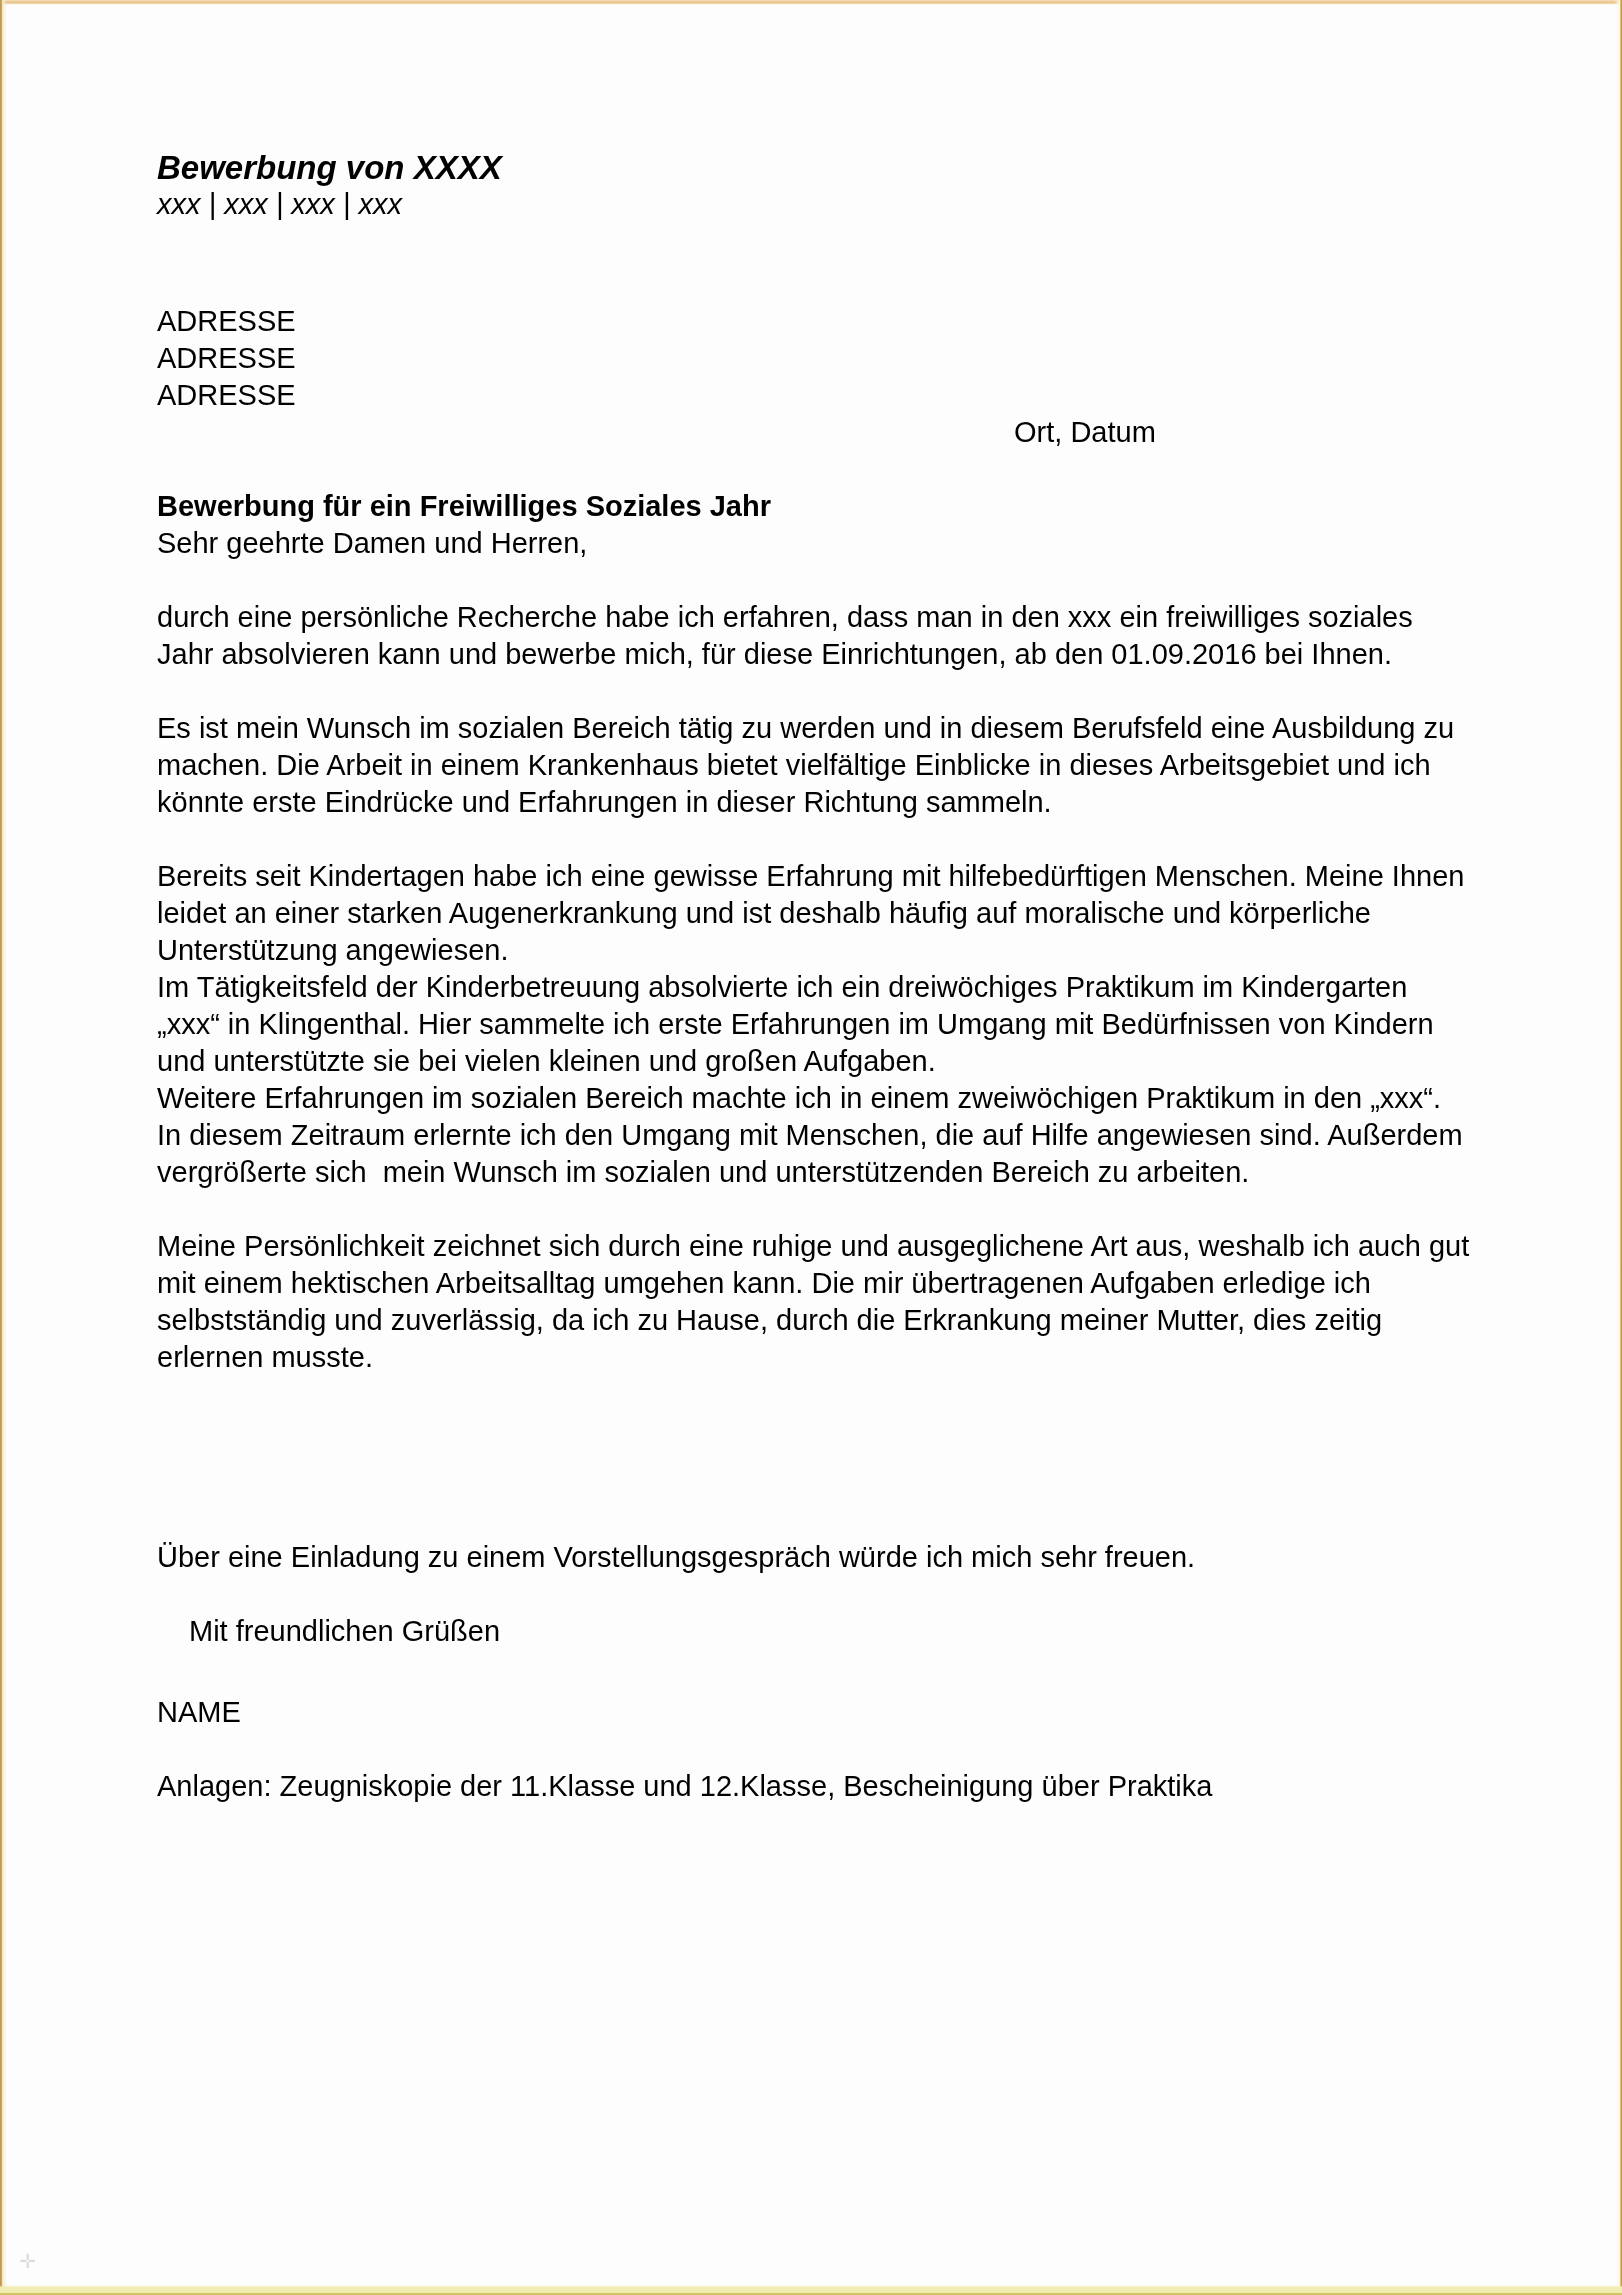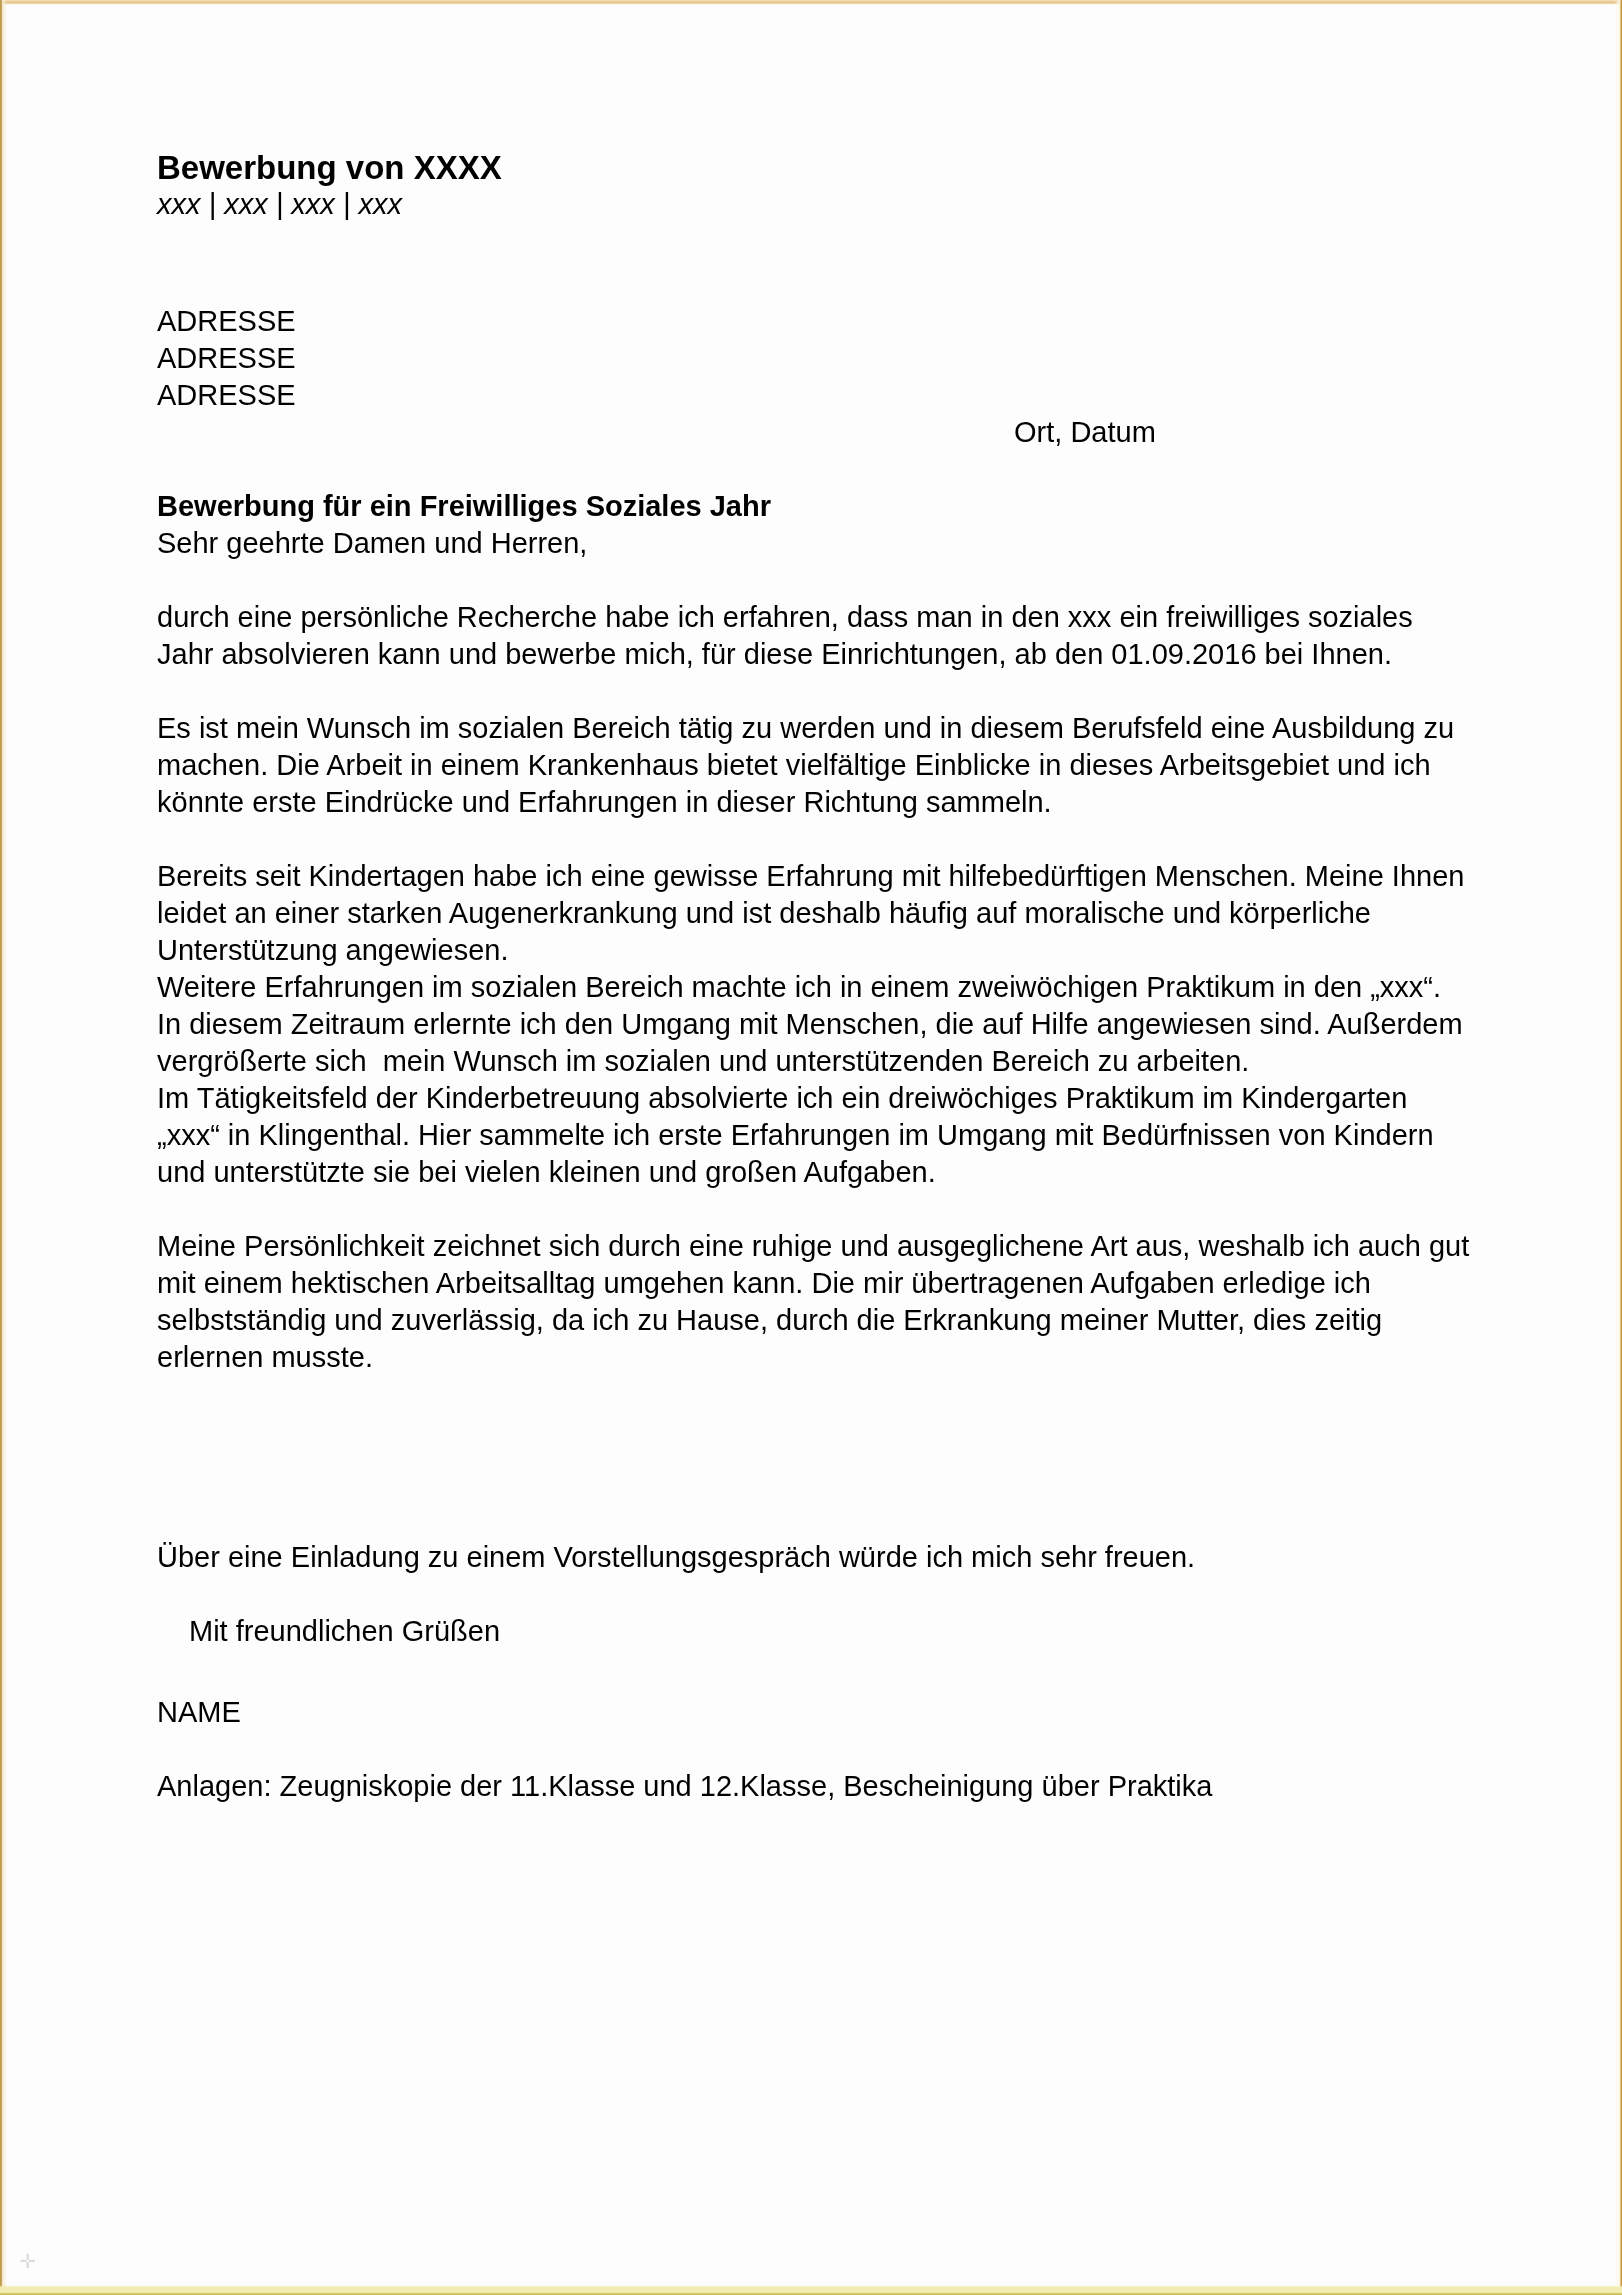--- a/index.html
+++ b/index.html
@@ -45,20 +45,21 @@
     width:1313px;
     font-size:29px;
     line-height:37px;
   }
   .title{
     margin-top:149px;
     font-size:33px;
     line-height:37px;
     font-weight:bold;
     white-space:pre-wrap;
+    font-style:italic;
   }
   .contact{white-space:pre-wrap;font-style:italic;}
   .address{margin-top:80px;}
   .date-line{padding-left:857px;}
   .subject{margin-top:37px;font-weight:bold;white-space:pre-wrap;}
   .salutation{white-space:pre-wrap;}
   .para{margin-top:37px;}
   .seg{white-space:pre-wrap;}
   .closing{margin-top:163px;white-space:pre-wrap;}
   .signoff{margin-top:37px;white-space:pre-wrap;margin-left:32px;}
@@ -98,22 +99,22 @@
     <div class="para">
       <div class="seg">durch eine persönliche Recherche habe ich erfahren, dass man in den xxx ein freiwilliges soziales Jahr absolvieren kann und bewerbe mich, für diese Einrichtungen, ab den 01.09.2016 bei Ihnen.</div>
     </div>
 
     <div class="para">
       <div class="seg">Es ist mein Wunsch im sozialen Bereich tätig zu werden und in diesem Berufsfeld eine Ausbildung zu machen. Die Arbeit in einem Krankenhaus bietet vielfältige Einblicke in dieses Arbeitsgebiet und ich könnte erste Eindrücke und Erfahrungen in dieser Richtung sammeln.</div>
     </div>
 
     <div class="para">
       <div class="seg">Bereits seit Kindertagen habe ich eine gewisse Erfahrung mit hilfebedürftigen Menschen. Meine Ihnen leidet an einer starken Augenerkrankung und ist deshalb häufig auf moralische und körperliche Unterstützung angewiesen.</div>
+      <div class="seg">Im Tätigkeitsfeld der Kinderbetreuung absolvierte ich ein dreiwöchiges Praktikum im Kindergarten „xxx“ in Klingenthal. Hier sammelte ich erste Erfahrungen im Umgang mit Bedürfnissen von Kindern und unterstützte sie bei vielen kleinen und großen Aufgaben.</div>
       <div class="seg">Weitere Erfahrungen im sozialen Bereich machte ich in einem zweiwöchigen Praktikum in den „xxx“. In diesem Zeitraum erlernte ich den Umgang mit Menschen, die auf Hilfe angewiesen sind. Außerdem vergrößerte sich  mein Wunsch im sozialen und unterstützenden Bereich zu arbeiten.</div>
-      <div class="seg">Im Tätigkeitsfeld der Kinderbetreuung absolvierte ich ein dreiwöchiges Praktikum im Kindergarten „xxx“ in Klingenthal. Hier sammelte ich erste Erfahrungen im Umgang mit Bedürfnissen von Kindern und unterstützte sie bei vielen kleinen und großen Aufgaben.</div>
     </div>
 
     <div class="para">
       <div class="seg">Meine Persönlichkeit zeichnet sich durch eine ruhige und ausgeglichene Art aus, weshalb ich auch gut mit einem hektischen Arbeitsalltag umgehen kann. Die mir übertragenen Aufgaben erledige ich selbstständig und zuverlässig, da ich zu Hause, durch die Erkrankung meiner Mutter, dies zeitig erlernen musste.</div>
     </div>
 
     <div class="closing">Über eine Einladung zu einem Vorstellungsgespräch würde ich mich sehr freuen.</div>
 
     <div class="signoff">Mit freundlichen Grüßen</div>
 

